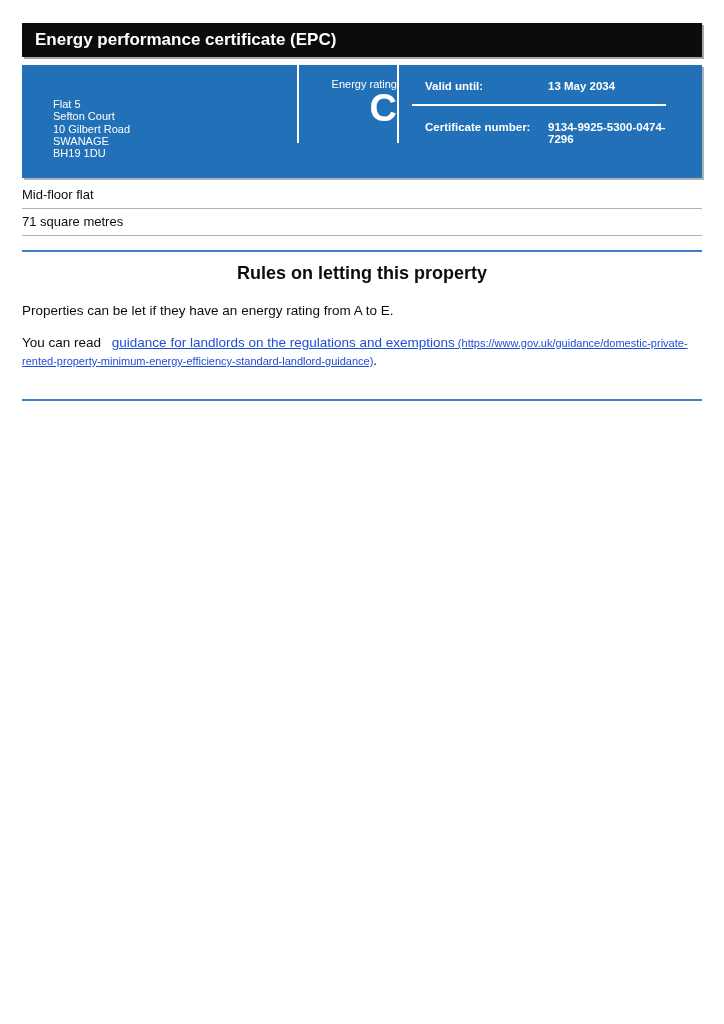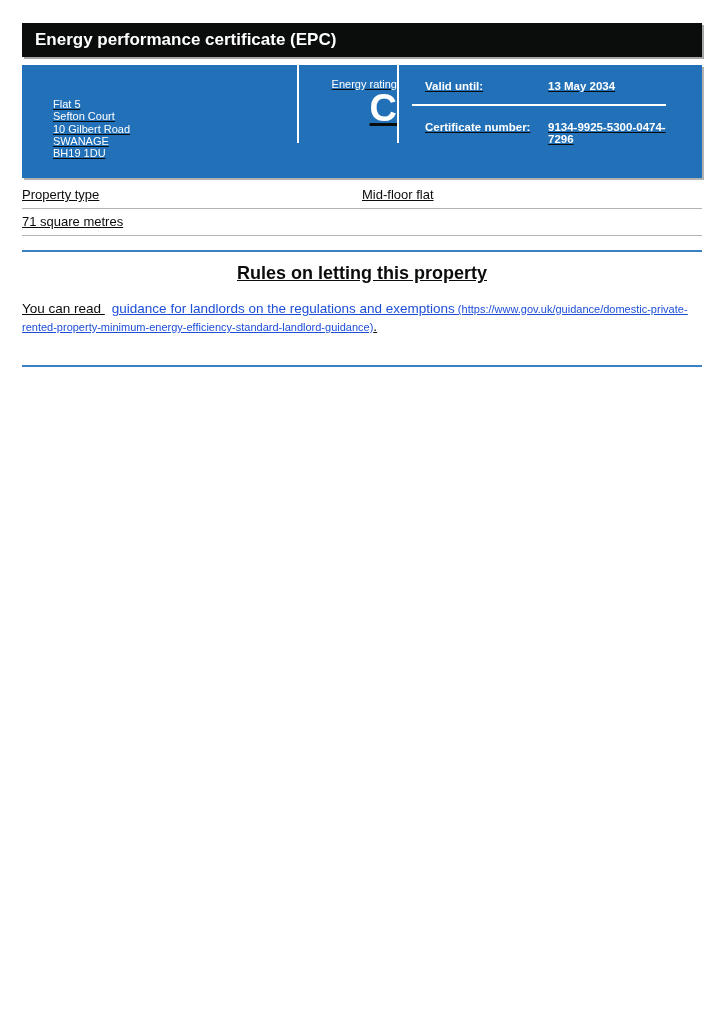--- a/index.html
+++ b/index.html
@@ -4,21 +4,21 @@
 <style>
   * { box-sizing: border-box; }
   html, body { margin: 0; padding: 0; }
   body {
     width: 724px; height: 1024px;
     background: #ffffff;
     color: #0b0c0c;
     font-family: "Liberation Sans", sans-serif;
     overflow: hidden;
   }
-  .content { padding: 23px 22px 0 22px; text-decoration: underline; }
+  .content { padding: 23px 22px 0 22px; }
 
   
   .header-bar {
     background: #0b0c0c;
     color: #ffffff;
     height: 34px;
     line-height: 34px;
     padding-left: 13px;
     font-size: 17px;
     font-weight: bold;
@@ -135,30 +135,30 @@
       <hr class="validity-divider">
       <div class="validity-row second">
         <span class="v-label">Certificate number:</span>
         <span class="v-value">9134-9925-5300-0474-7296</span>
       </div>
     </div>
   </div>
 
   <div class="summary-table">
     <div class="summary-row">
-      <div class="cell">Property type</div>
       <div class="cell">Mid-floor flat</div>
     </div>
     <div class="summary-row">
       <div class="cell">71 square metres</div>
     </div>
   </div>
 
   <hr class="section-break">
 
   <h2 class="rules-heading">Rules on letting this property</h2>
 
+  <p class="body-text">Properties can be let if they have an energy rating from A to E.</p>
 
   <p class="body-text link-para"><span>You can read </span><a class="guidance-link"><span>guidance for landlords on the regulations and exemptions</span><span class="link-url"> (https://www.gov.uk/guidance/domestic-private-rented-property-minimum-energy-efficiency-standard-landlord-guidance)</span></a><span>.</span></p>
 
   <hr class="section-break final">
 
 </div>
 
 </body></html>

